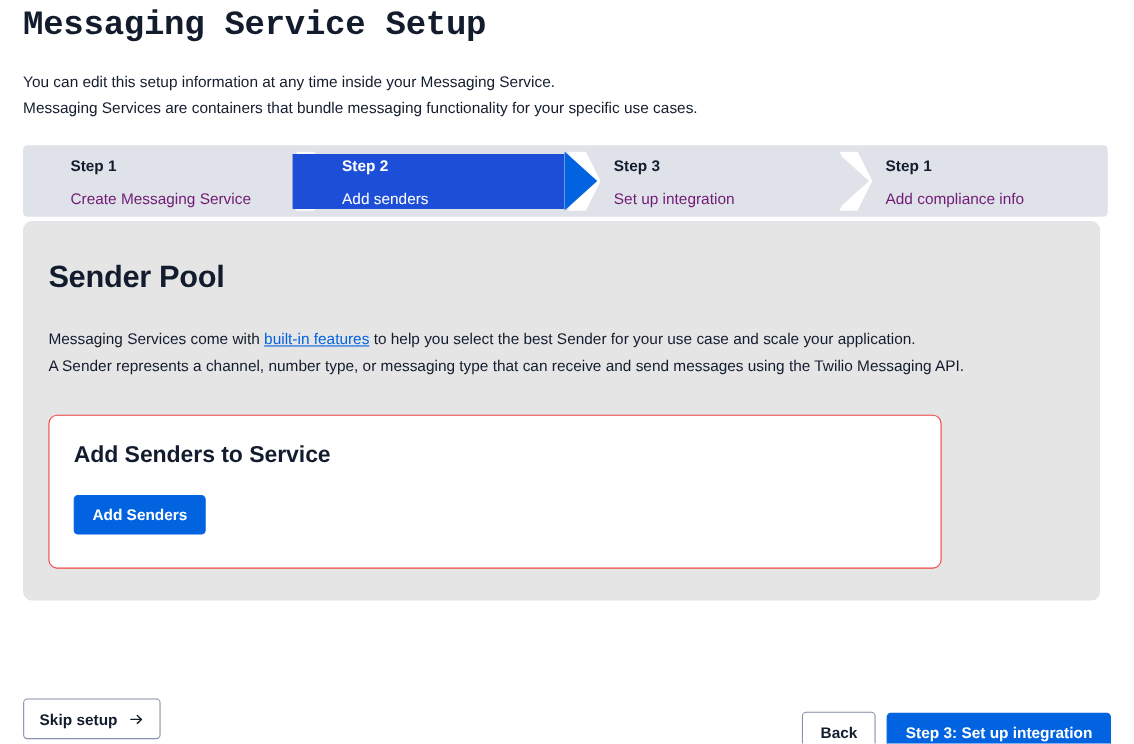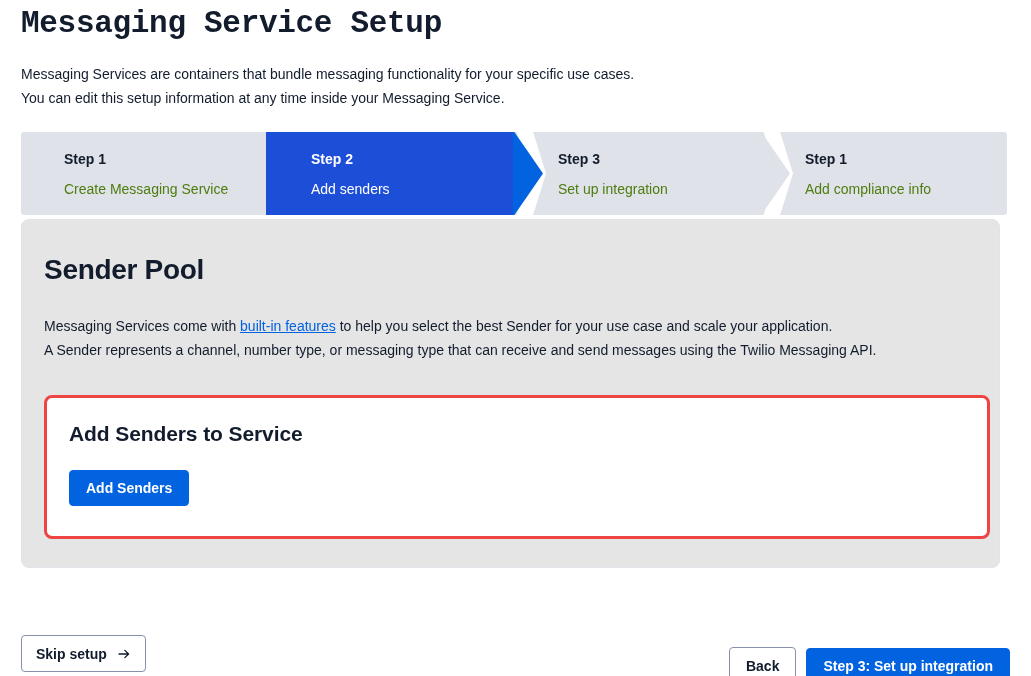--- a/index.html
+++ b/index.html
@@ -43,26 +43,27 @@
     line-height: 24px;
     color: #121c2d;
     font-weight: 400;
   }
   .intro-line { display: block; }
 
   
   .stepper {
     position: relative;
     margin-top: 22px;
-    height: 83px;
+    height: 65px;
     width: 986px;
     display: flex;
     border-radius: 4px;
     overflow: hidden;
     background: #dfe2e8;
+    align-items: center;
   }
   .step {
     position: relative;
     flex: 1 1 0;
     background: #dfe2e8;
     display: flex;
     flex-direction: column;
     justify-content: center;
     padding-left: 45px;
     box-sizing: border-box;
@@ -106,21 +107,21 @@
     font-size: 14px;
     line-height: 20px;
     font-weight: 700;
     color: #121c2d;
     margin-bottom: 10px;
   }
   .step-label {
     font-size: 14px;
     line-height: 20px;
     font-weight: 400;
-    color: #4d7c0f;
+    color: #701a75;
   }
 
   
   .card {
     margin-top: 4px;
     width: 979px;
     box-sizing: border-box;
     background: #e5e5e5;
     border: 1px solid #e1e3ea;
     border-radius: 8px;
@@ -147,24 +148,24 @@
   .desc-line { display: block; }
   .link {
     color: #0263e0;
     text-decoration: underline;
     cursor: pointer;
   }
 
   
   .inner-card {
     margin-top: 33px;
-    width: 946px;
+    width: 812px;
     box-sizing: border-box;
     background: #ffffff;
-    border: 3px solid #ef4444;
+    border: 1px solid #ef4444;
     border-radius: 8px;
     padding: 22px 22px 30px 22px;
   }
   .inner-title {
     margin: 0;
     font-size: 21px;
     line-height: 28px;
     font-weight: 700;
     letter-spacing: -0.1px;
     color: #121c2d;
@@ -232,22 +233,22 @@
   .arrow-icon svg { display: block; }
 </style>
 </head>
 <body>
 
 <div class="page">
 
   <h1 class="page-title">Messaging Service Setup</h1>
 
   <p class="intro">
+    <span class="intro-line">You can edit this setup information at any time inside your Messaging Service.</span>
     <span class="intro-line">Messaging Services are containers that bundle messaging functionality for your specific use cases.</span>
-    <span class="intro-line">You can edit this setup information at any time inside your Messaging Service.</span>
   </p>
 
   <div class="stepper">
 
     <div class="step">
       <span class="step-num">Step 1</span>
       <span class="step-label">Create Messaging Service</span>
       <span class="notch-sep"></span>
       <span class="notch"></span>
     </div>

